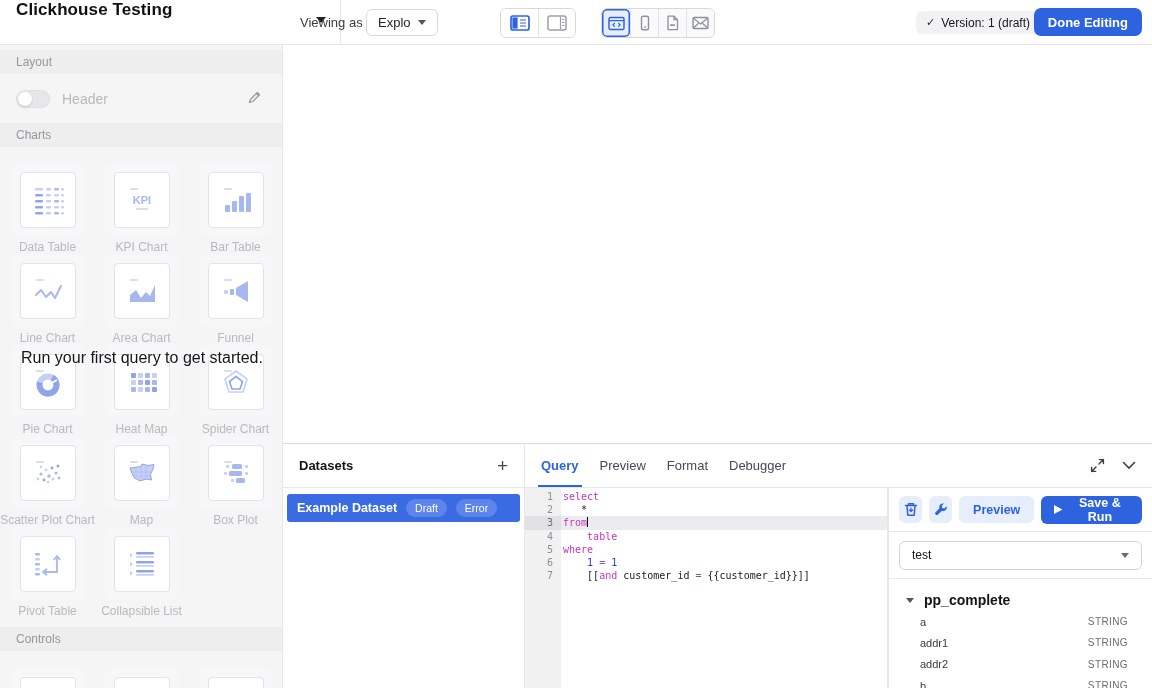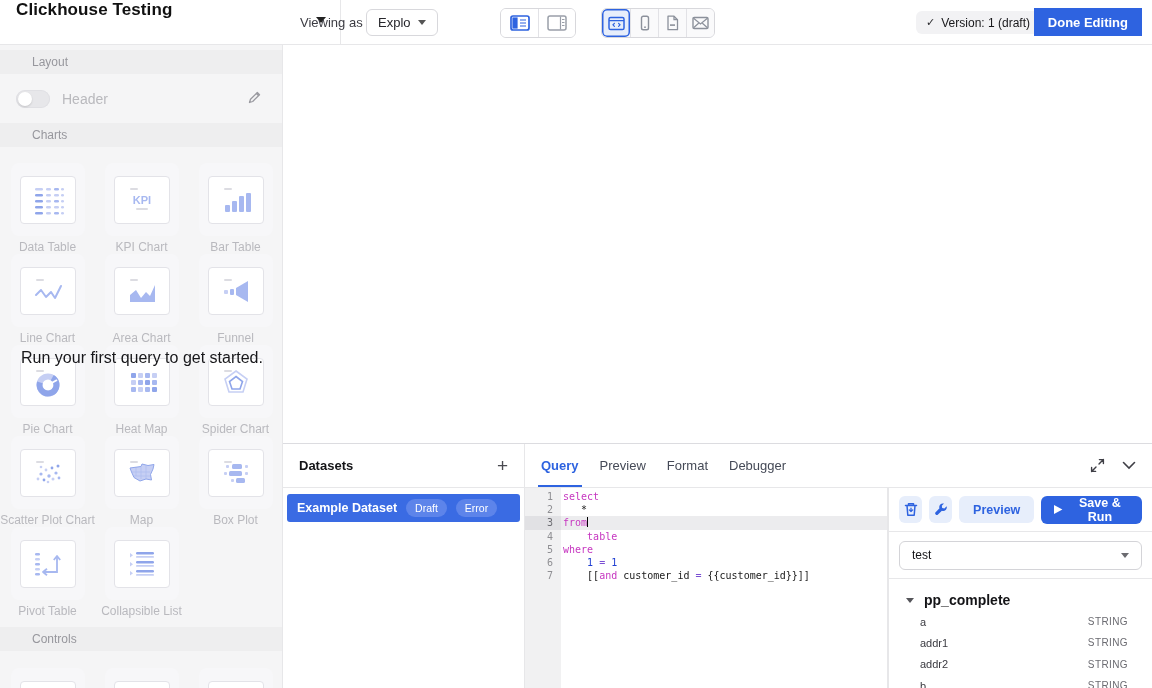--- a/index.html
+++ b/index.html
@@ -16,39 +16,39 @@
   .seg-group { position:absolute; top:8px; display:flex; border:1px solid #d8d8dc; border-radius:6px; background:#fff; overflow:hidden; }
   #view-toggles { left:500px; }
   #preview-modes { left:601px; background:#fafafb; }
   .seg-btn { width:37px; height:28px; display:flex; align-items:center; justify-content:center; cursor:pointer; background:#fff; }
   .seg-btn + .seg-btn { border-left:1px solid #e2e2e6; }
   #preview-modes .seg-btn { width:28px; background:#fafafb; }
   #preview-modes .seg-btn.active { background:var(--accent_soft); box-shadow:inset 0 0 0 1.5px var(--accent); border-radius:5px; }
   .seg-btn svg { display:block; }
   #version-pill { position:absolute; right:112px; top:11px; height:23px; background:#f2f2f4; border-radius:6px; display:flex; align-items:center; gap:6px; padding:0 10px; font-size:12px; color:#18181b; cursor:pointer; }
   #version-pill .check { font-size:11px; color:#2b2b2e; }
-  #done-btn { position:absolute; right:10px; top:8px; height:28px; background:var(--accent); color:#fff; border:none; border-radius:0; font-size:13px; font-weight:700; padding:0 14px; cursor:pointer; font-family:inherit; }
+  #done-btn { position:absolute; right:10px; top:8px; height:28px; background:var(--accent); color:#fff; border:none; border-radius:7px; font-size:13px; font-weight:700; padding:0 14px; cursor:pointer; font-family:inherit; }
 
   
   #sidebar { position:absolute; left:0; top:45px; width:283px; height:643px; background:#f5f5f6; border-right:1px solid #e7e7e9; overflow:hidden; }
-  .section-band { position:absolute; left:0; width:100%; height:24px; background:#eeeeef; font-size:12px; color:#97979d; line-height:24px; padding-left:32px; }
+  .section-band { position:absolute; left:0; width:100%; height:24px; background:#eeeeef; font-size:12px; color:#97979d; line-height:24px; padding-left:16px; }
   #layout-band { top:5px; }
   #charts-band { top:78px; }
   #controls-band { top:582px; }
   #header-row { position:absolute; left:0; top:30px; width:100%; height:48px; display:flex; align-items:center; }
   #header-toggle { width:34px; height:18px; border-radius:9px; background:#e7e7ea; margin-left:16px; position:relative; cursor:pointer; box-shadow:inset 0 0 0 1px #e0e0e4; }
   #header-toggle .knob { position:absolute; left:2px; top:2px; width:14px; height:14px; border-radius:50%; background:#fff; box-shadow:0 1px 2px rgba(0,0,0,.15); }
   #header-label { margin-left:12px; font-size:14px; color:#b9b9bd; }
   #header-edit { position:absolute; right:20px; top:15px; cursor:pointer; }
   .tile-grid { position:absolute; left:0; width:283px; display:grid; grid-template-columns:repeat(3,94px); justify-content:center; grid-auto-rows:91px; }
   #charts-grid { top:118px; }
   #controls-grid { top:623px; }
   .cell { display:flex; flex-direction:column; align-items:center; cursor:pointer; }
   .tilebg { width:74px; height:74px; border-radius:8px; background:#f7f7f9; display:flex; align-items:center; justify-content:center; }
-  .ibox { width:56px; height:48px; background:#fff; border:1px solid #e3e3e8; border-radius:4px; display:flex; align-items:center; justify-content:center; }
+  .ibox { width:56px; height:56px; background:#fff; border:1px solid #e3e3e8; border-radius:4px; display:flex; align-items:center; justify-content:center; }
   .cell .lbl { margin-top:4px; font-size:12px; color:#b9b9be; white-space:nowrap; }
   #empty-state { position:absolute; left:12px; top:303px; width:260px; text-align:center; font-size:16px; line-height:19px; color:#17171a; z-index:6; }
 
   
   #canvas { position:absolute; left:283px; top:45px; width:869px; height:398px; background:#fff; }
 
   
   #bottom { position:absolute; left:283px; top:443px; width:869px; height:245px; border-top:1px solid #dcdce0; background:#fff; display:flex; }
   #datasets { width:242px; border-right:1px solid #e7e7e9; display:flex; flex-direction:column; }
   #ds-head { height:44px; border-bottom:1px solid #e7e7e9; display:flex; align-items:center; padding:0 16px; }

